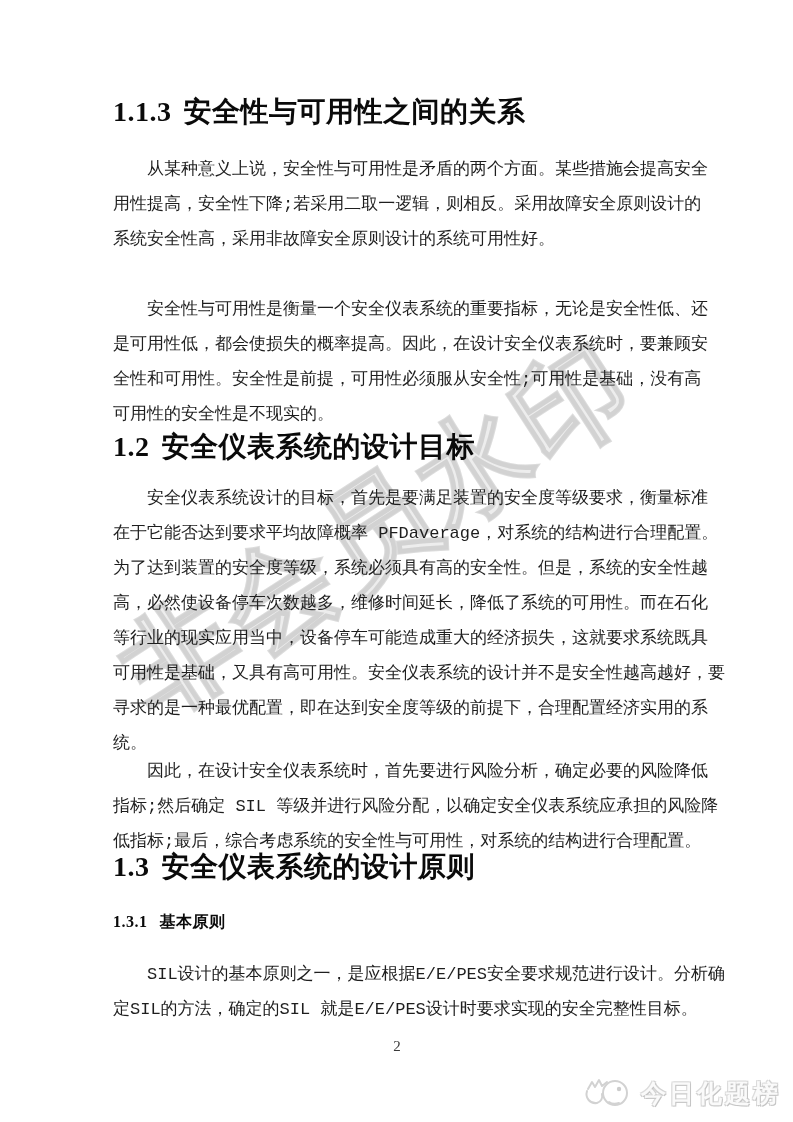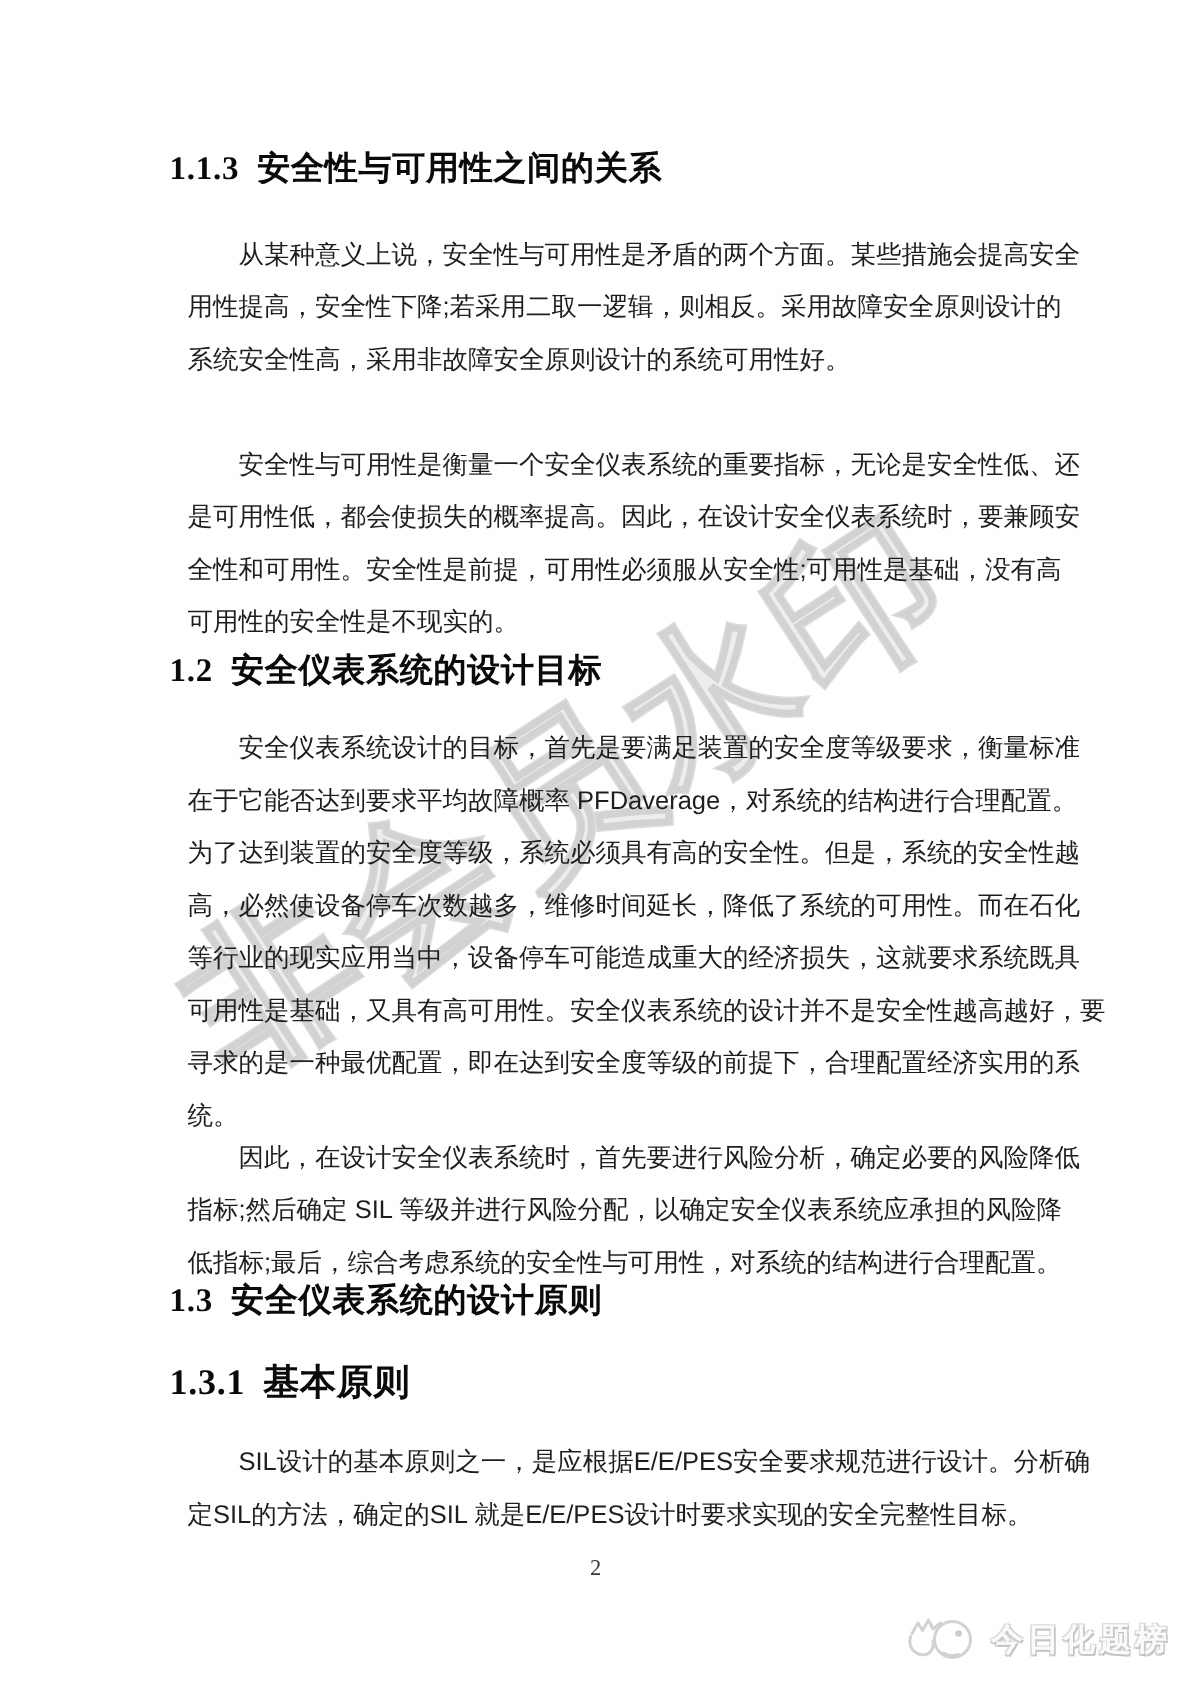--- a/index.html
+++ b/index.html
@@ -32,36 +32,35 @@
   
   .h-main,.h-sub{
     position:absolute;left:113px;width:568px;
     margin:0;
     font-family:"Liberation Sans","DejaVu Sans",sans-serif;
     font-weight:bold;
     color:#0a0a0a;
     z-index:2;
     white-space:nowrap;
   }
-  .h-main{font-size:22px;line-height:34px;letter-spacing:0.5px;}
-  .h-sub{font-size:24px;line-height:28px;letter-spacing:0.5px;}
+  .h-main{font-size:28px;line-height:34px;letter-spacing:0.5px;}
+  .h-sub{font-size:16px;line-height:28px;letter-spacing:0.5px;}
   .h-num{
     font-family:"Liberation Serif","DejaVu Serif",serif;
     font-weight:bold;
     margin-right:12px;
   }
   
   .para{
     position:absolute;left:113px;width:568px;
-    font-family:Liberation Sans, sans-serif;
+    font-family:Liberation Mono, monospace;
     font-size:17px;
     line-height:35px;
     color:#1e1e1e;
     z-index:2;
-    margin-left:12px;
   }
   .para .line{
     height:35px;
     white-space:nowrap;
     text-align:justify;
     text-align-last:justify;
   }
   .para .line.first{padding-left:34px;}
   .para .line.last{text-align-last:left;}
   
@@ -73,21 +72,21 @@
   }
   .brand{
     position:absolute;top:1074px;right:12px;
     display:flex;align-items:center;gap:5px;
     z-index:2;
   }
   .brand-icon{display:block;}
   .brand-text{
     font-family:"Liberation Sans","DejaVu Sans",sans-serif;
     font-weight:bold;
-    font-size:21px;
+    font-size:25px;
     letter-spacing:3px;
     color:#fafafa;
     text-shadow:
       1px 1px 0 #c4c4c4,
       -1px -1px 0 #dcdcdc,
       1px -1px 0 #d2d2d2,
       -1px 1px 0 #d2d2d2;
     white-space:nowrap;
   }
 </style>

